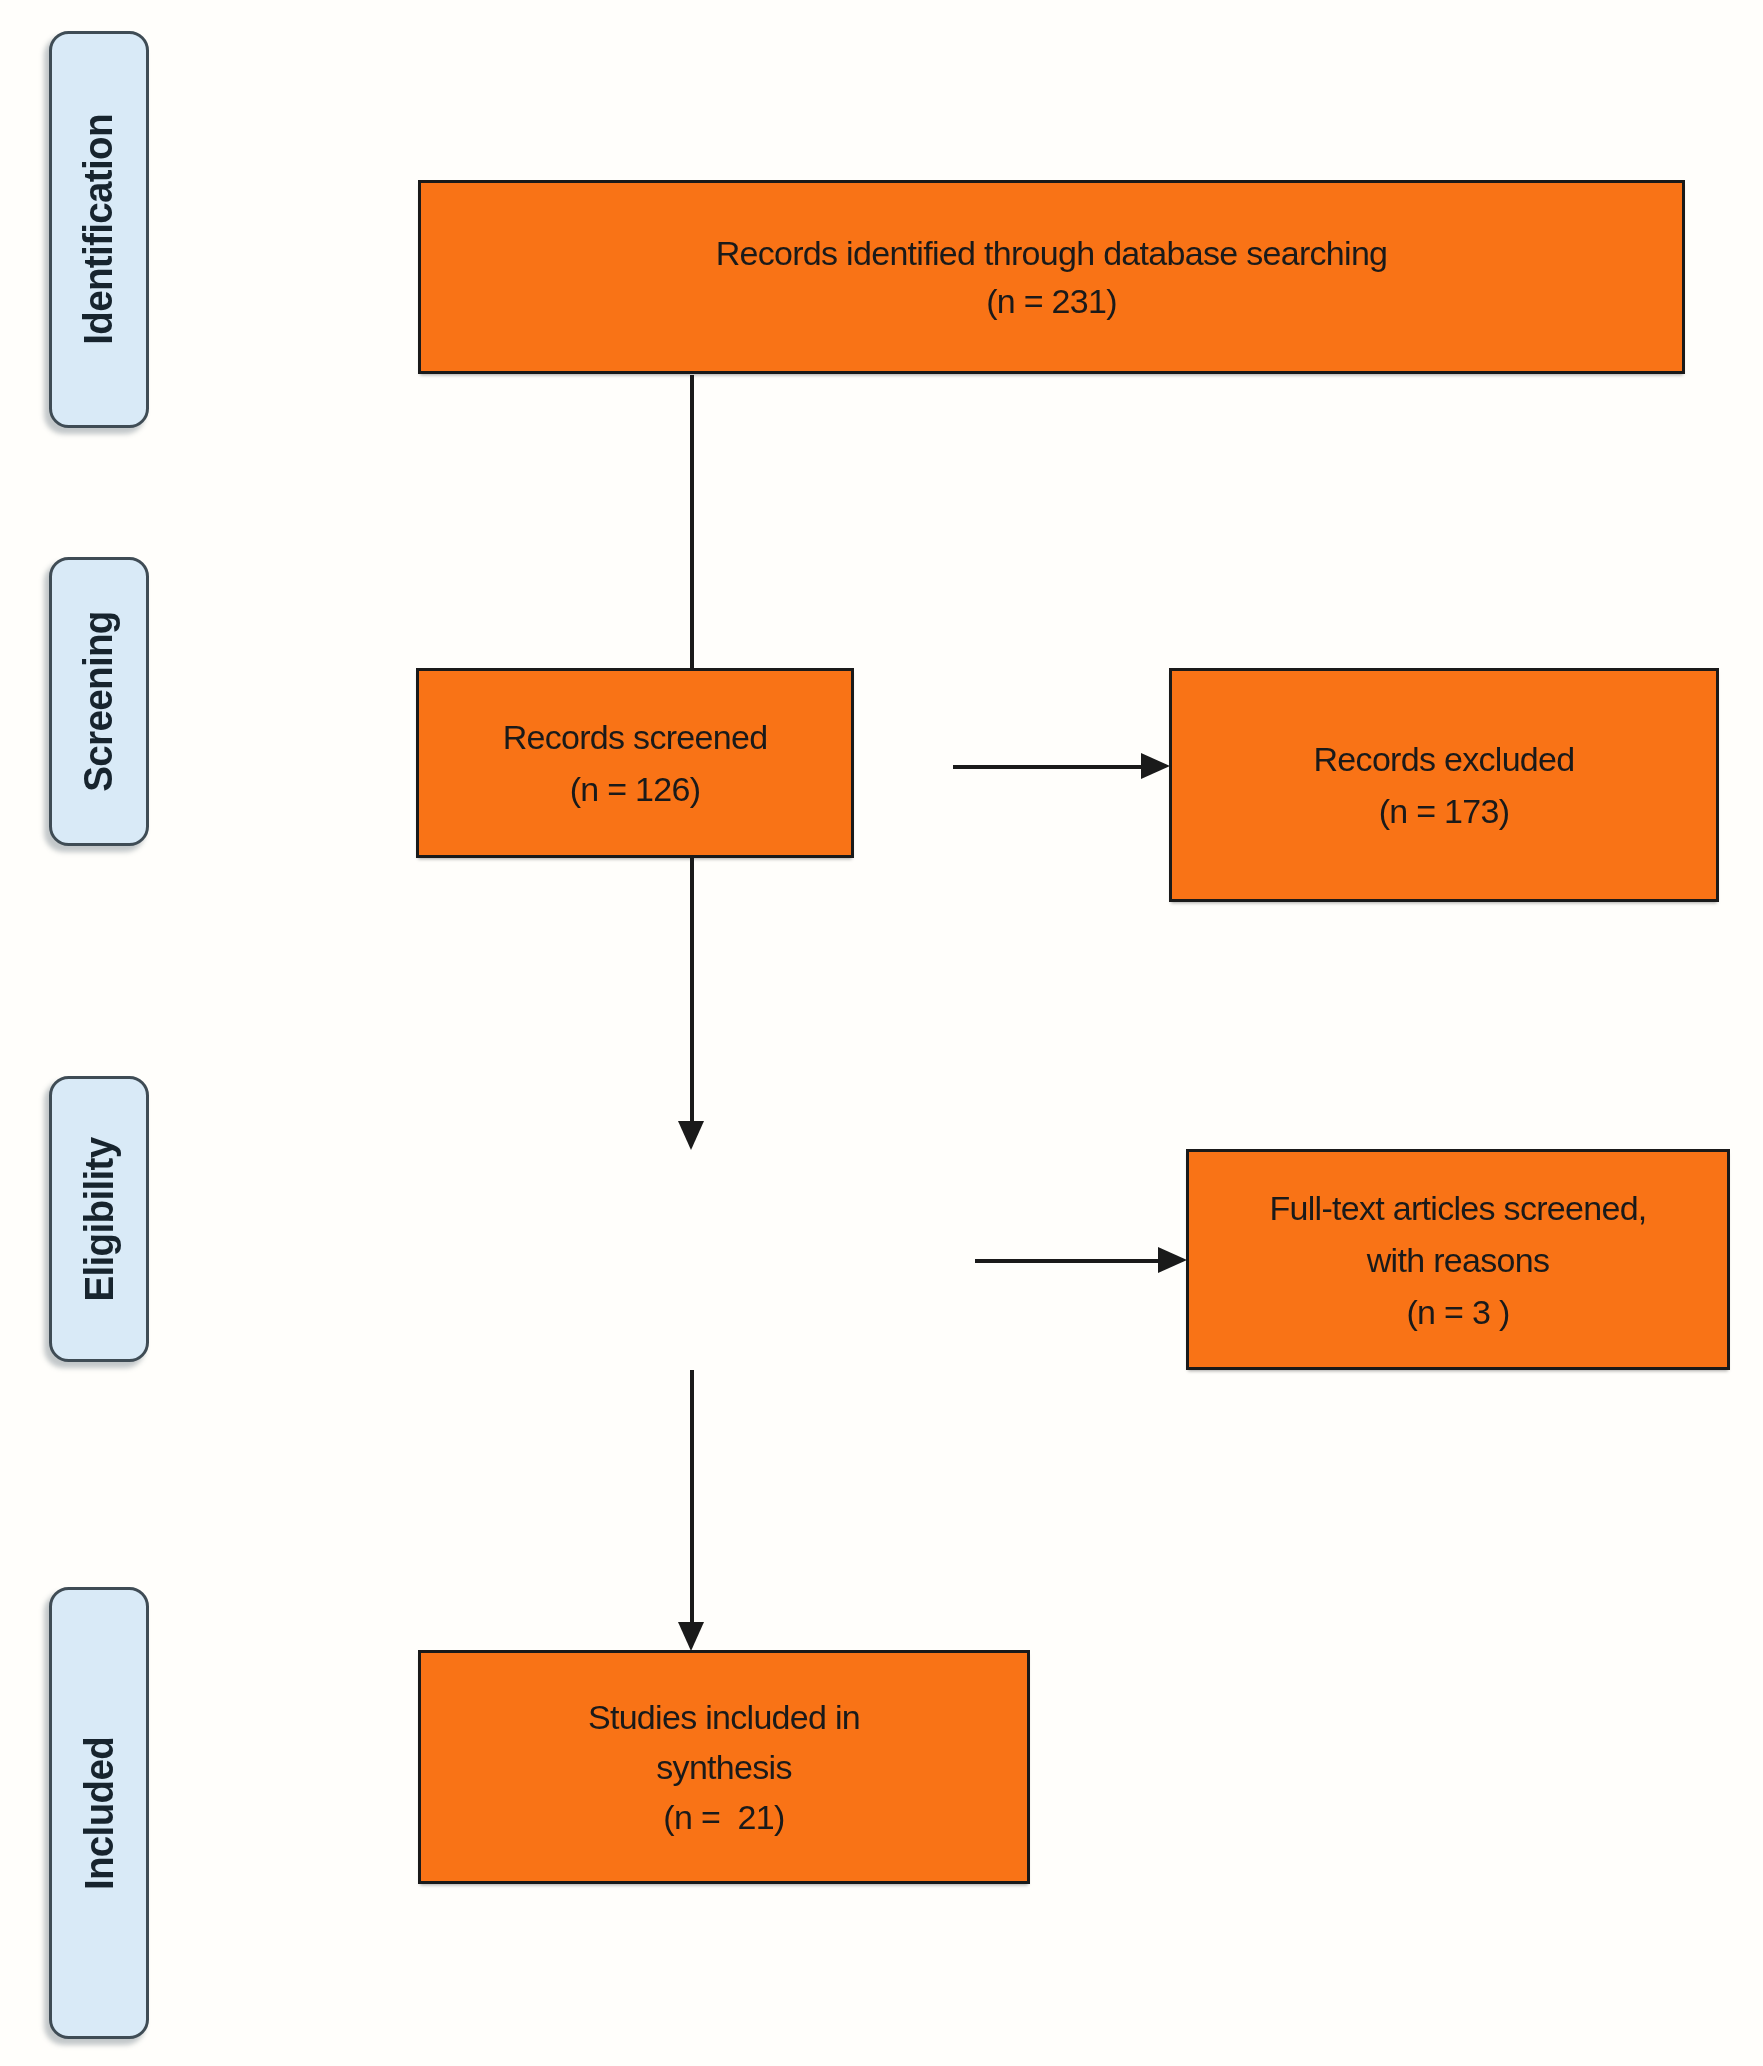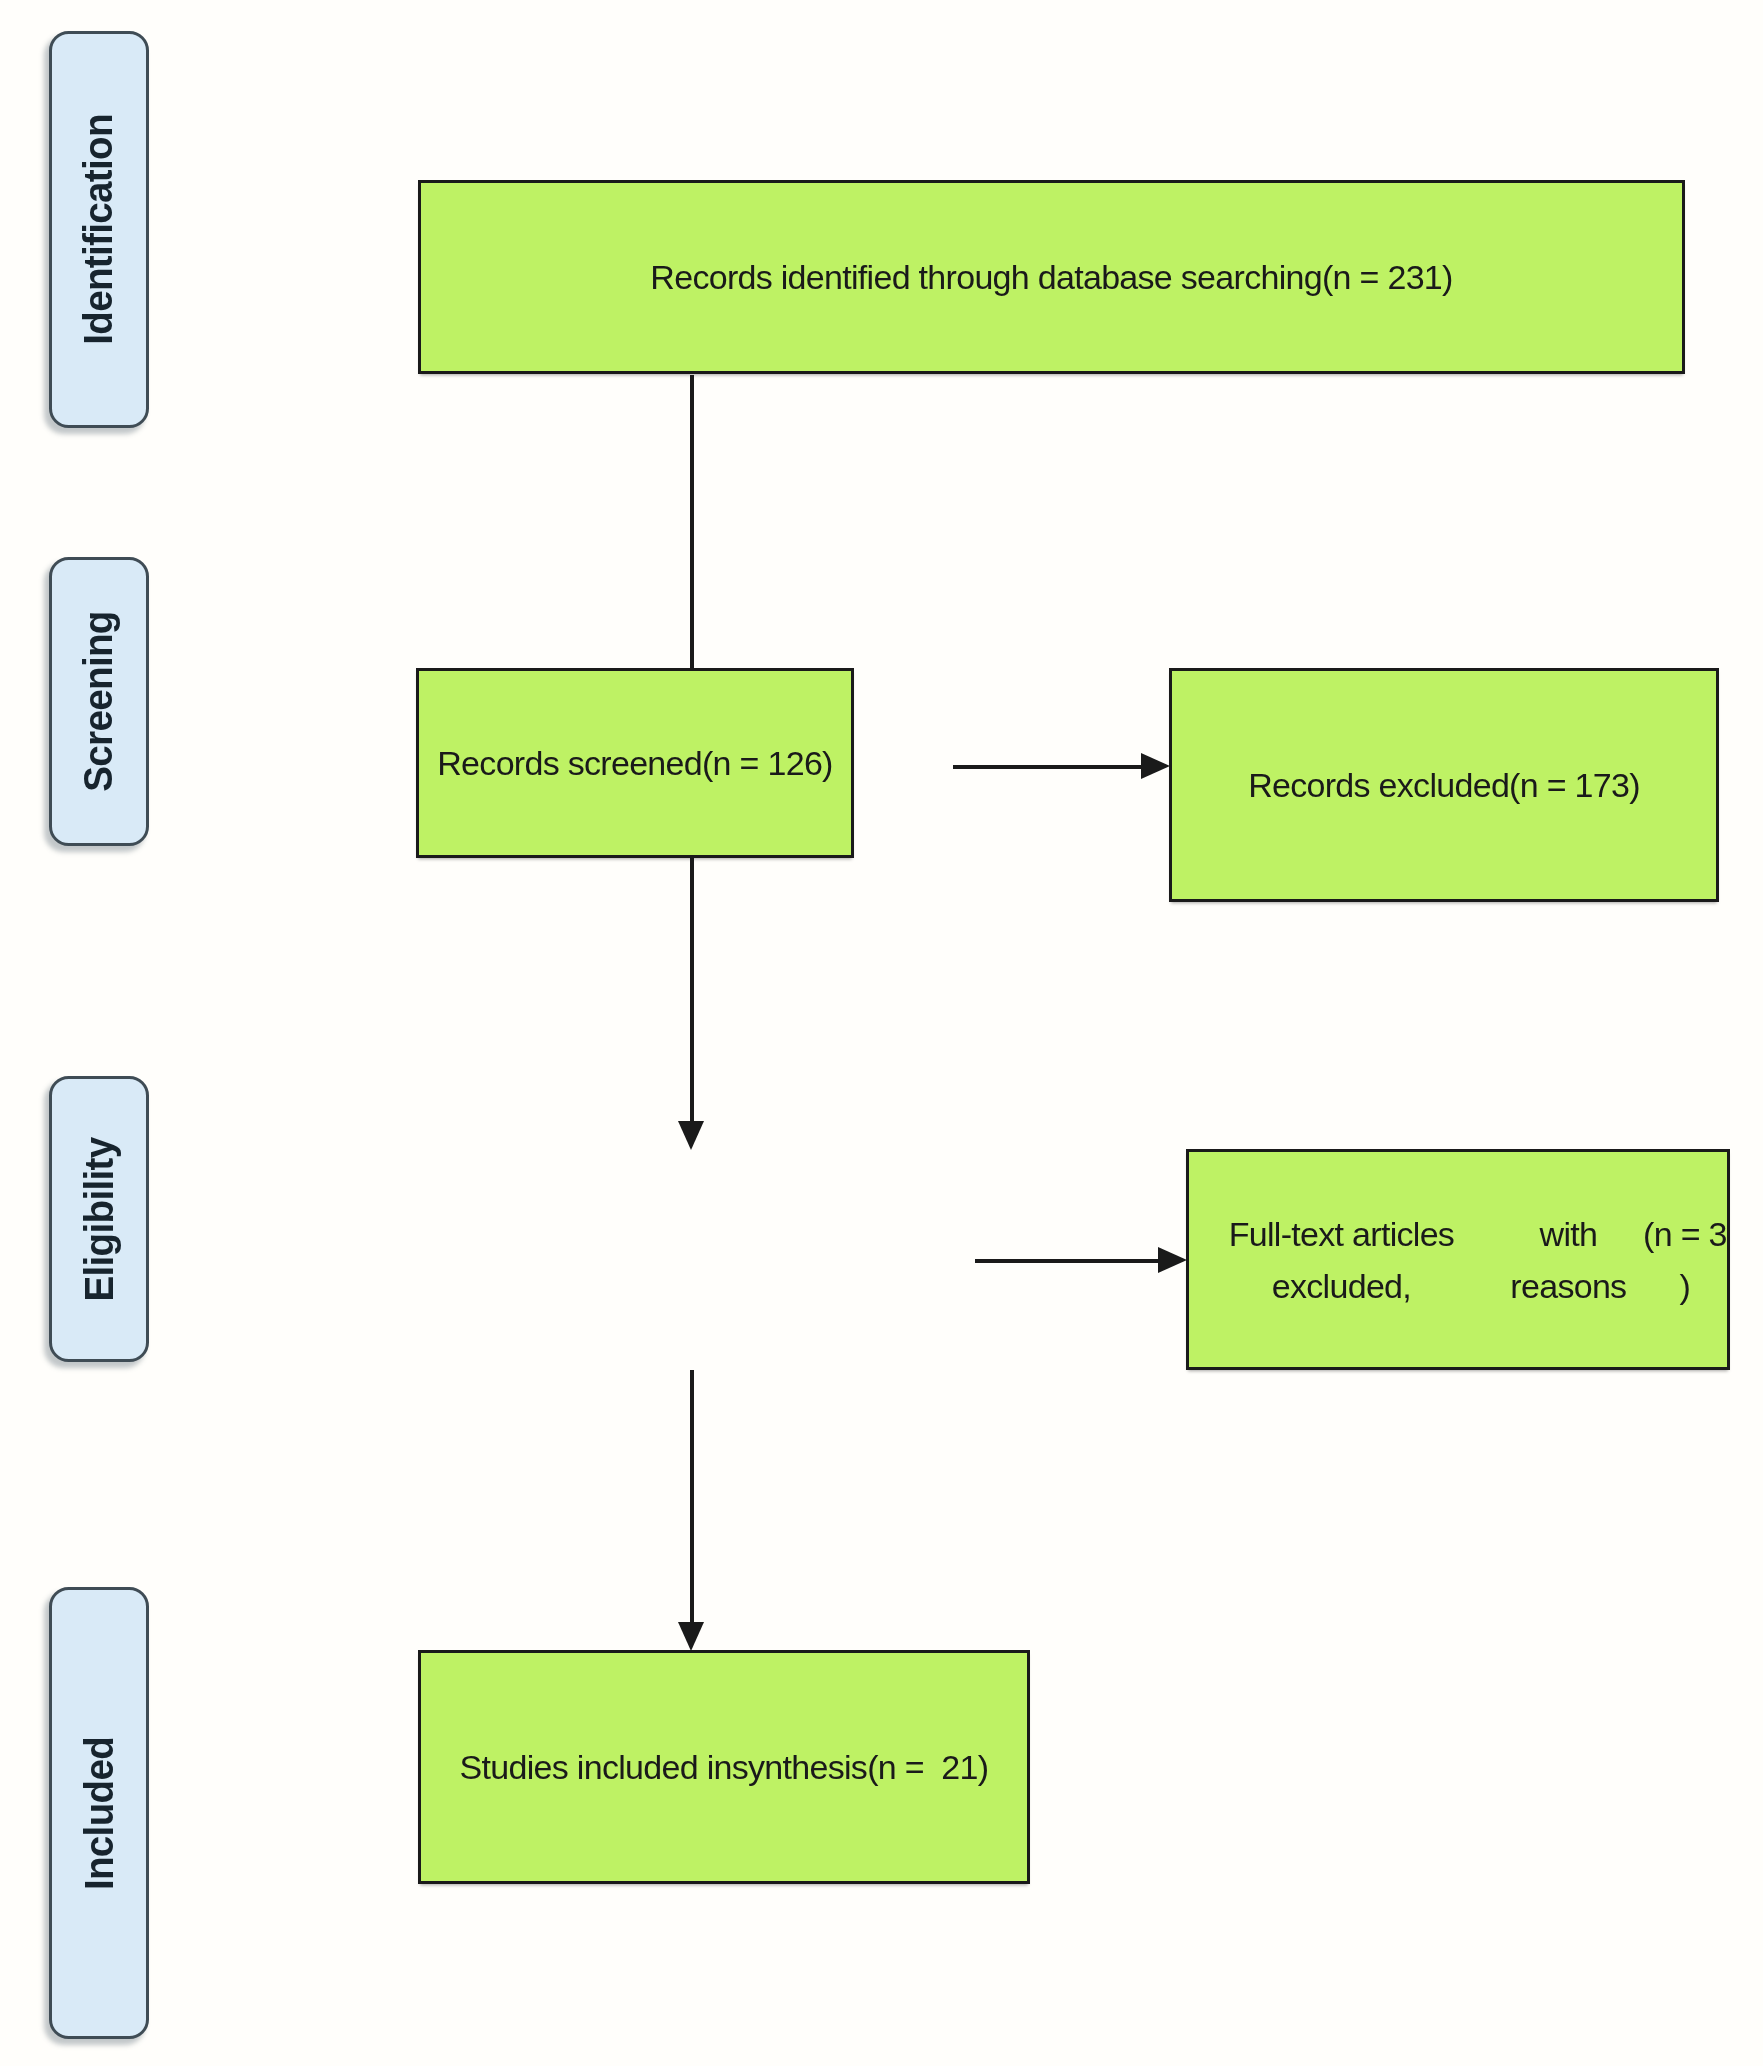--- a/index.html
+++ b/index.html
@@ -36,25 +36,25 @@
     color: #17242e;
   }
   #stage-identification { top: 31px;   height: 397px; }
   #stage-screening      { top: 557px;  height: 289px; }
   #stage-eligibility    { top: 1076px; height: 286px; }
   #stage-included       { top: 1587px; height: 452px; }
 
   
   .flowbox {
     position: absolute;
-    background: #bef264;
+    background: #f97316;
     border: 3.9px solid #1a1a1a;
     box-shadow: 0 3.3px 3.3px -2px rgba(0,0,0,0.35);
     display: flex;
-    flex-direction: row;
+    flex-direction: column;
     align-items: center;
     justify-content: center;
     text-align: center;
     color: #1a1a1a;
   }
   .flowbox .line {
     font-size: 34px;
     line-height: 52px;
     letter-spacing: -0.7px;
     white-space: pre-wrap;
@@ -116,21 +116,21 @@
     </div>
   <div class="flowbox" id="box-records-screened">
       <div class="line">Records screened</div>
       <div class="line">(n = 126)</div>
     </div>
   <div class="flowbox" id="box-records-excluded">
       <div class="line">Records excluded</div>
       <div class="line">(n = 173)</div>
     </div>
   <div class="flowbox" id="box-fulltext-excluded">
-      <div class="line">Full-text articles excluded,</div>
+      <div class="line">Full-text articles screened,</div>
       <div class="line">with reasons</div>
       <div class="line">(n = 3 )</div>
     </div>
   <div class="flowbox" id="box-studies-included">
       <div class="line">Studies included in</div>
       <div class="line">synthesis</div>
       <div class="line">(n =  21)</div>
     </div>
 
   <div class="conn" id="conn-identified-screened"></div>

